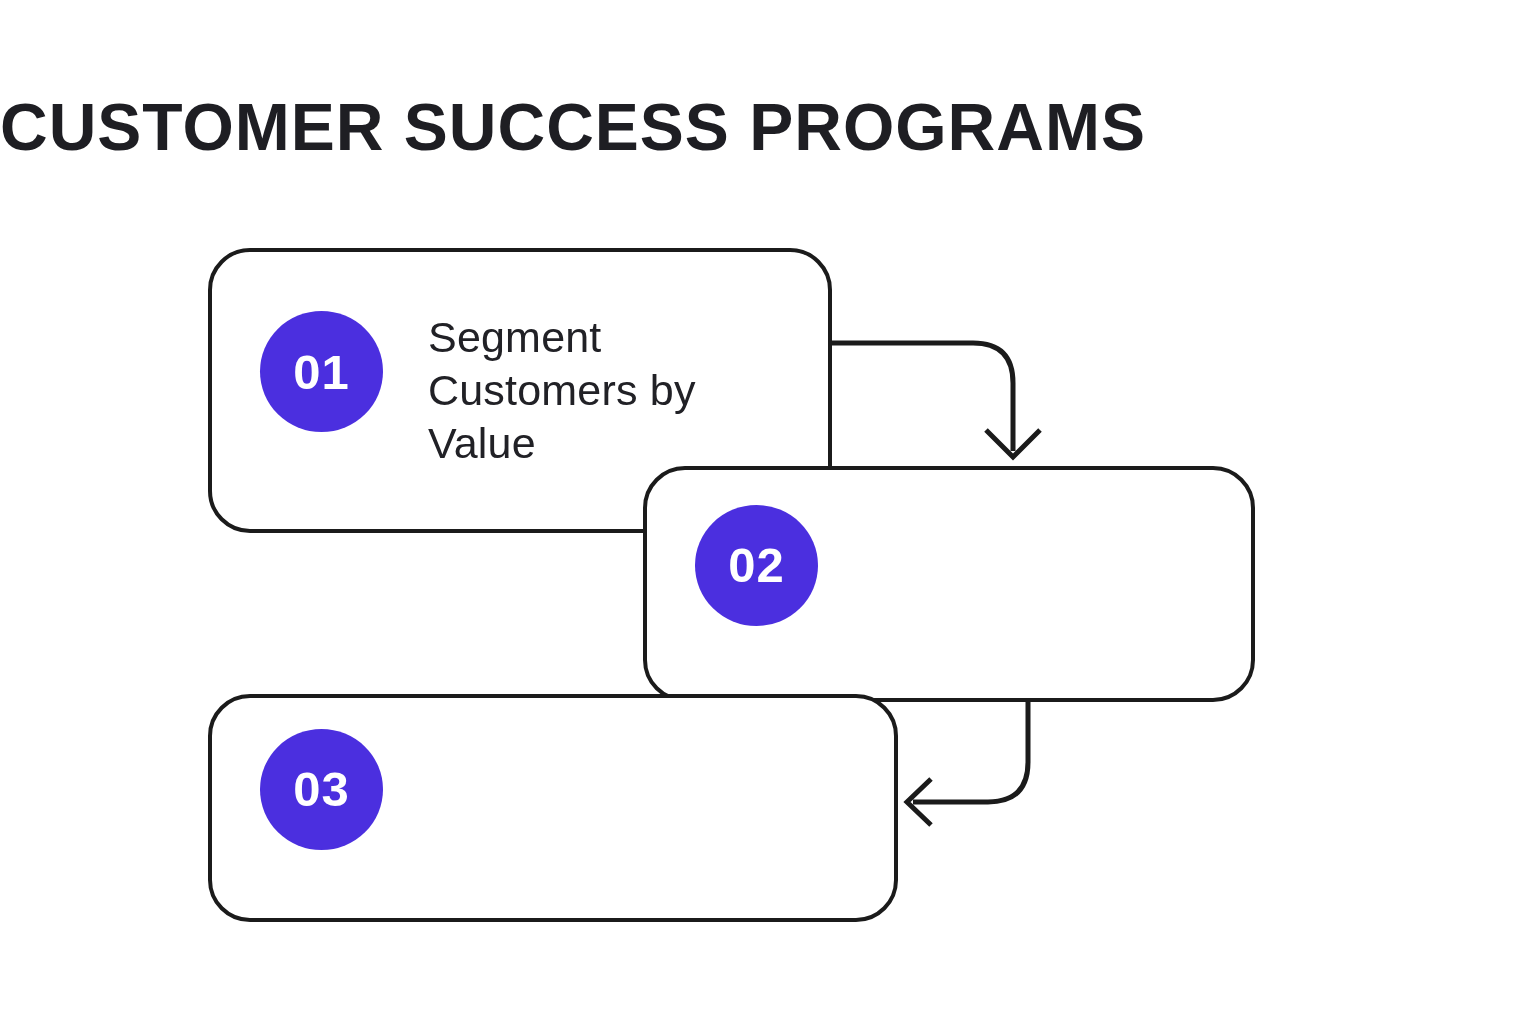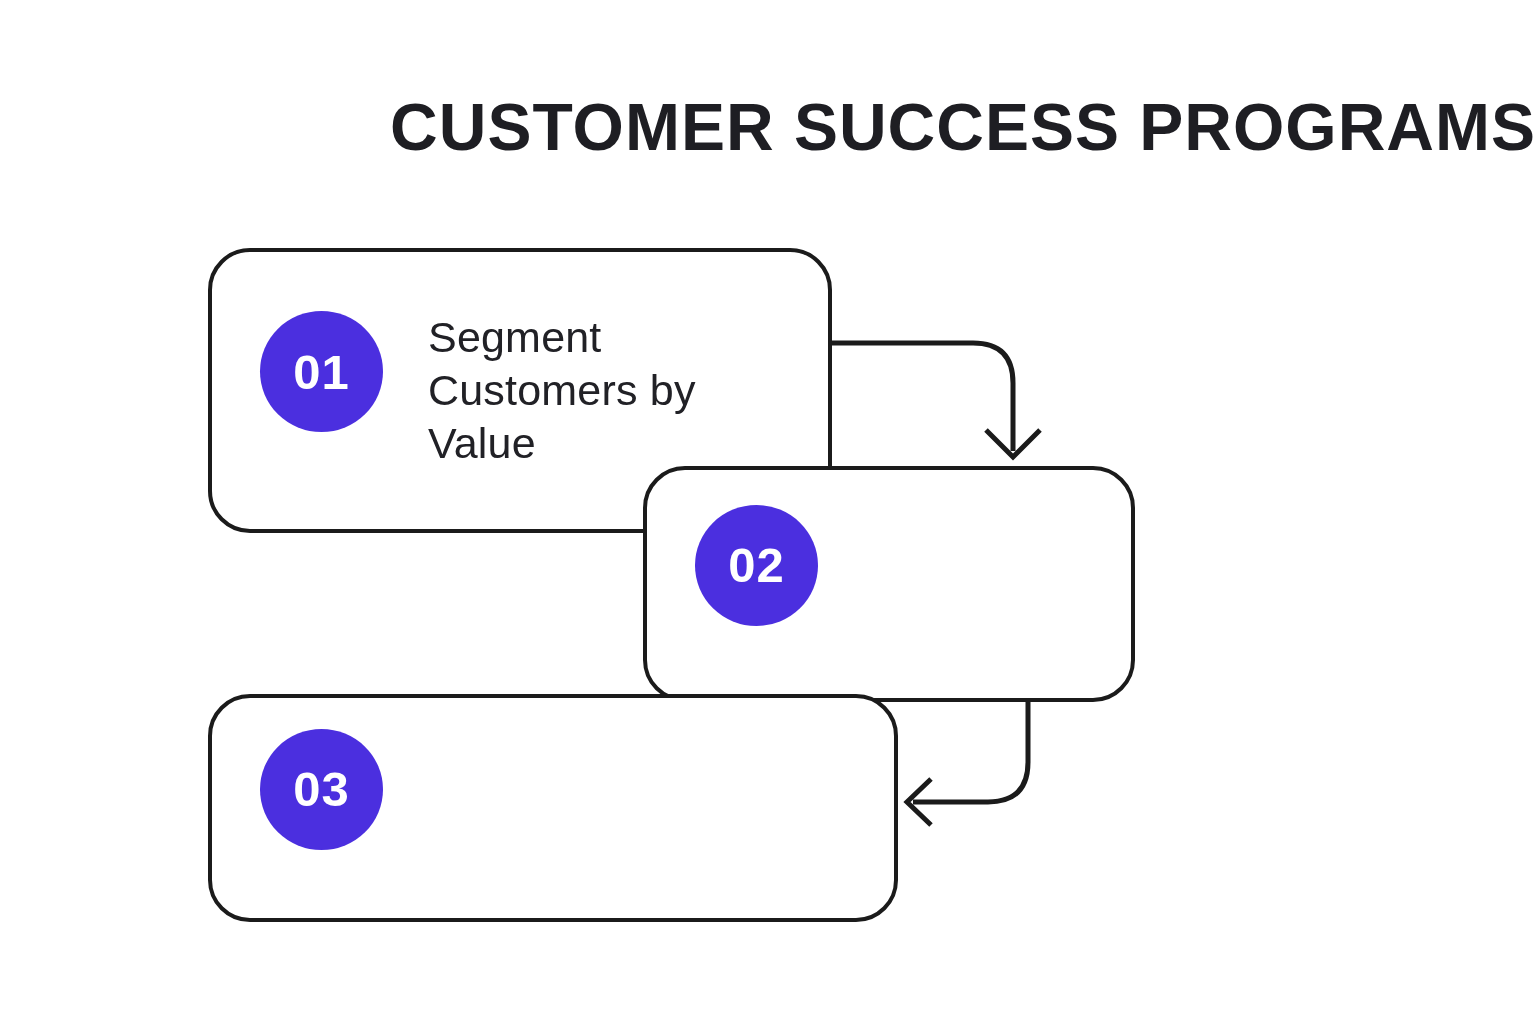--- a/index.html
+++ b/index.html
@@ -20,21 +20,21 @@
     height: 1024px;
     background: var(--bg);
     overflow: hidden;
     font-family: "Liberation Sans", sans-serif;
   }
   .diagram-title {
     position: absolute;
     left: 0;
     right: 0;
     top: 94px;
-    text-align: right;
+    text-align: left;
     font-size: 66px;
     line-height: 1.0;
     font-weight: 700;
     letter-spacing: 1px;
     color: var(--title-text);
   }
   .flow-arrows {
     position: absolute;
     left: 0;
     top: 0;
@@ -48,21 +48,21 @@
     position: absolute;
     background: var(--card-bg);
     border: 4px solid var(--card-border);
     border-radius: 42px;
     display: flex;
     align-items: center;
     padding: 0 30px 0 48px;
     gap: 45px;
   }
   .step-card.card-1 { left: 208px; top: 248px; width: 624px; height: 285px; z-index: 1; }
-  .step-card.card-2 { left: 643px; top: 466px; width: 492px; height: 236px; z-index: 2; }
+  .step-card.card-2 { left: 643px; top: 466px; width: 612px; height: 236px; z-index: 2; }
   .step-card.card-3 { left: 208px; top: 694px; width: 690px; height: 228px; z-index: 3; }
   .step-badge {
     flex: 0 0 auto;
     width: 123px;
     height: 121px;
     border-radius: 50%;
     background: var(--badge-bg);
     color: var(--badge-text);
     display: flex;
     align-items: center;

